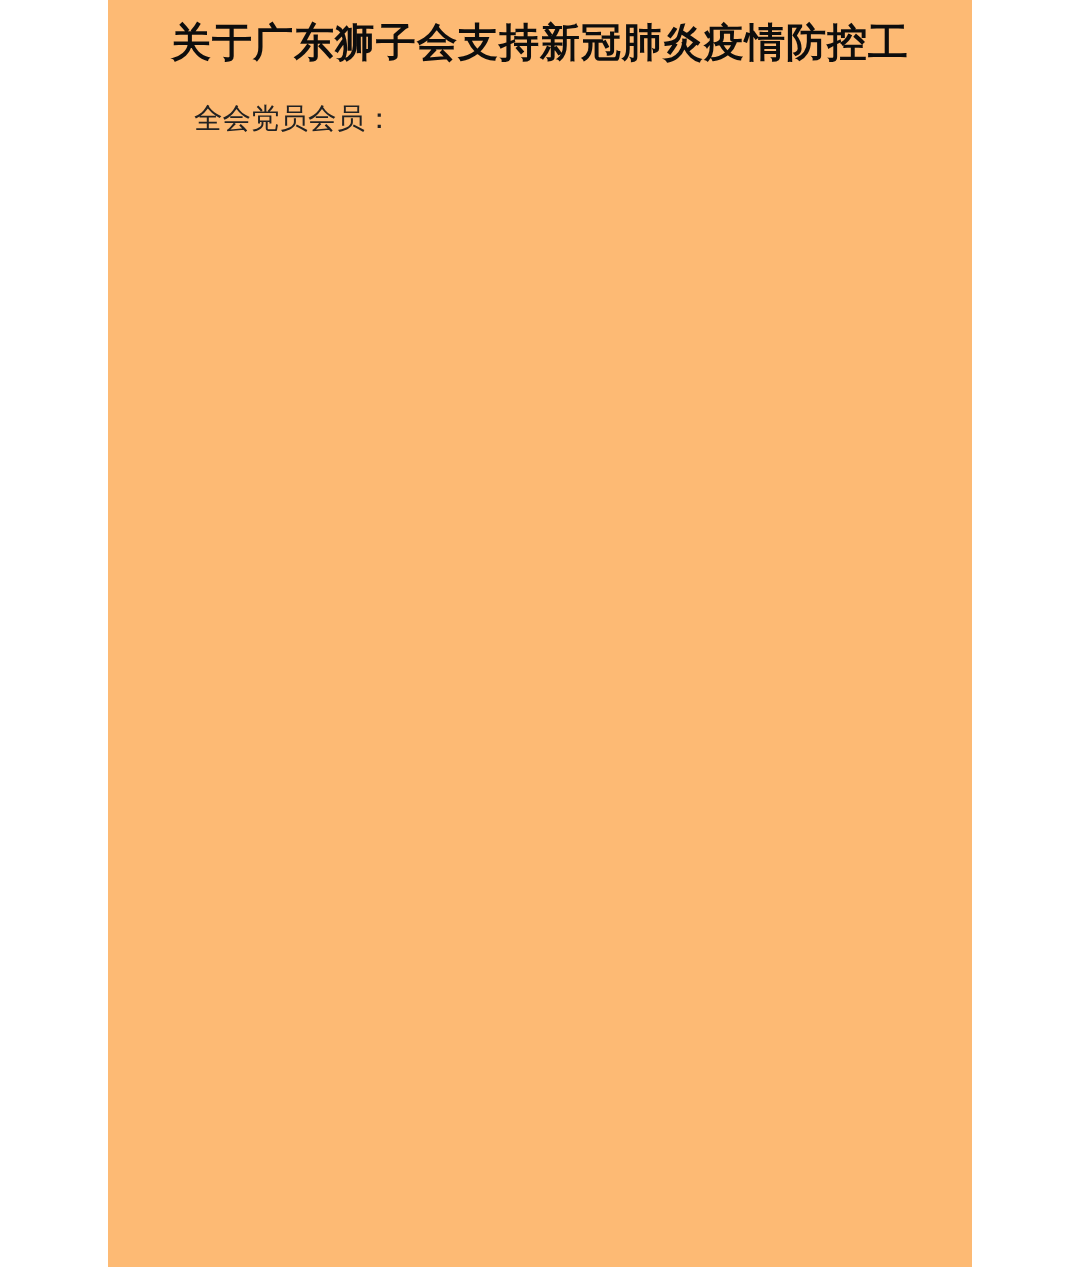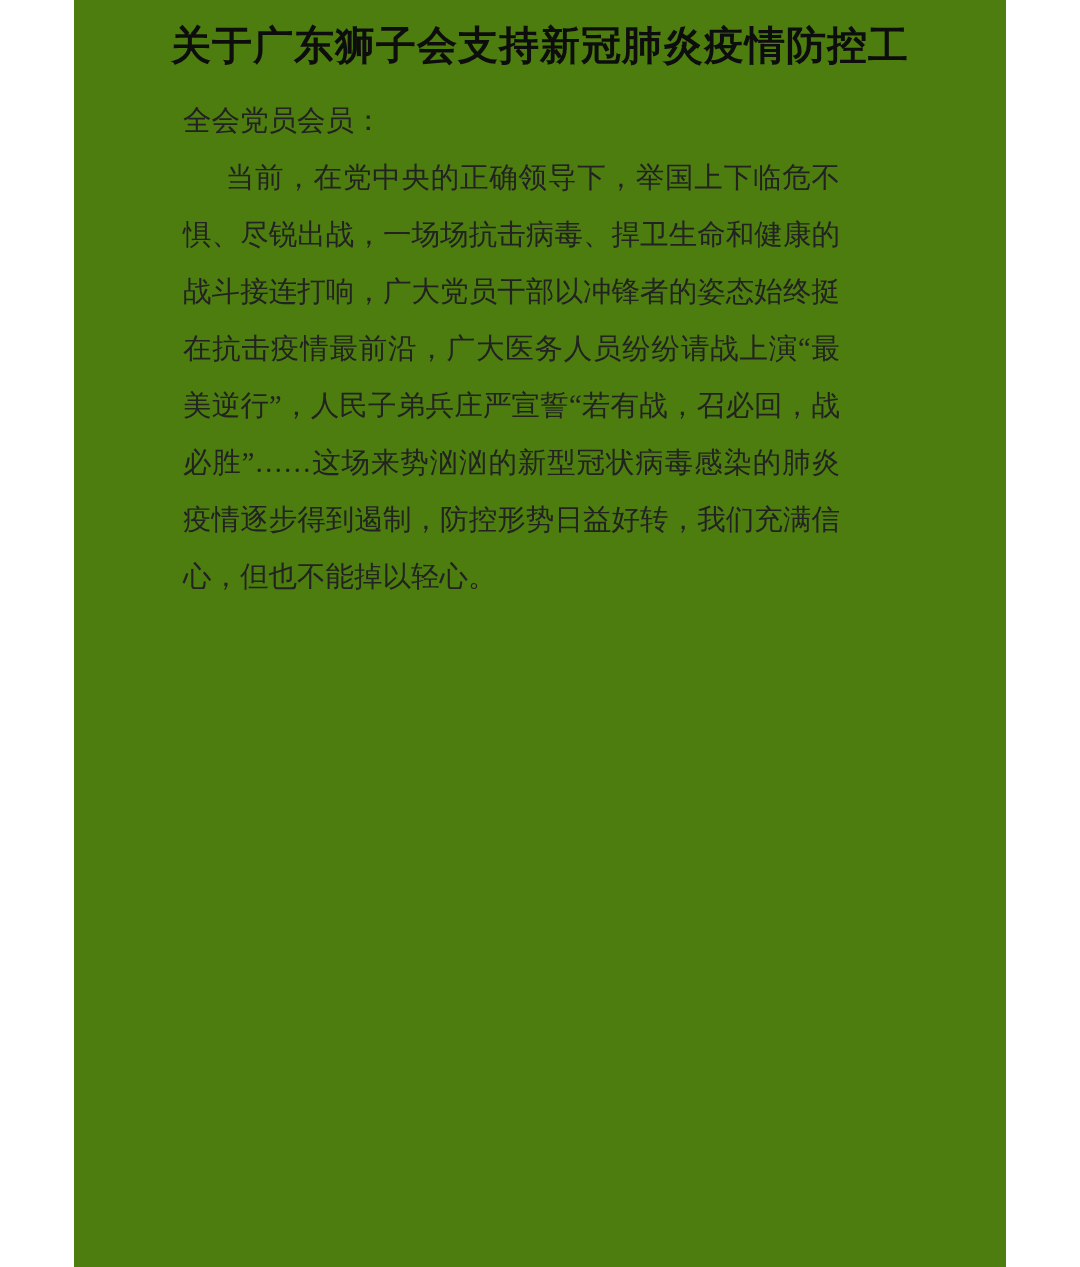--- a/index.html
+++ b/index.html
@@ -3,42 +3,42 @@
 <meta charset="utf-8">
 <title>倡议书</title>
 <style>
   html, body {
     margin: 0;
     padding: 0;
     background: #ffffff;
   }
   .page {
     position: relative;
-    width: 932px;
+    width: 864px;
     height: 1267px;
     margin: 0 auto;
-    background: #4d7c0f;
+    background: #fdba74;
     overflow: hidden;
-    font-family: Liberation Serif, serif;
+    font-family: Liberation Mono, monospace;
   }
   .doc-title {
     margin: 0;
     padding-top: 4px;
     text-align: center;
     font-size: 40px;
     line-height: 84px;
     font-weight: bold;
     letter-spacing: 1px;
     color: #0d0d0d;
   }
   .doc-title .title-line {
     display: block;
   }
   .doc-body {
-    margin: 4px 166px 0 109px;
+    margin: 4px 166px 0 86px;
     font-size: 28.5px;
     line-height: 57px;
     text-align: justify;
     text-justify: inter-ideograph;
     color: #222222;
     font-weight: normal;
   }
   .doc-body p {
     margin: 0;
     padding: 0;
@@ -54,16 +54,15 @@
 <body>
 
 <div class="page">
 
   <h1 class="doc-title">
     <span class="title-line">关于广东狮子会支持新冠肺炎疫情防控工</span>
   </h1>
 
   <div class="doc-body">
     <p class="salutation">全会党员会员：</p>
-    <p class="para">当前，在党中央的正确领导下，举国上下临危不惧、尽锐出战，一场场抗击病毒、捍卫生命和健康的战斗接连打响，广大党员干部以冲锋者的姿态始终挺在抗击疫情最前沿，广大医务人员纷纷请战上演“最美逆行”，人民子弟兵庄严宣誓“若有战，召必回，战必胜”……这场来势汹汹的新型冠状病毒感染的肺炎疫情逐步得到遏制，防控形势日益好转，我们充满信心，但也不能掉以轻心。</p>
   </div>
 
 </div>
 
 </body></html>

